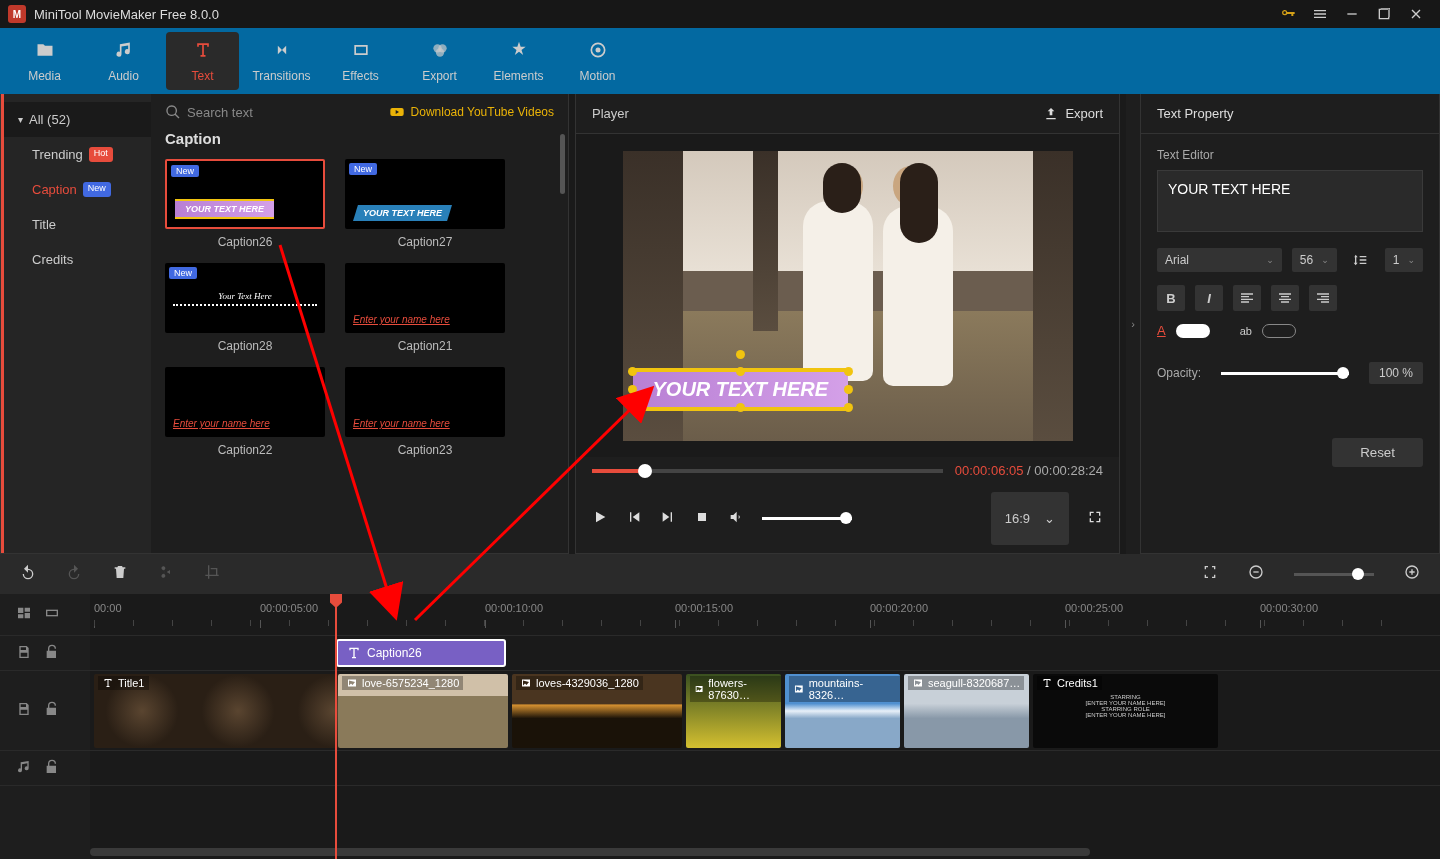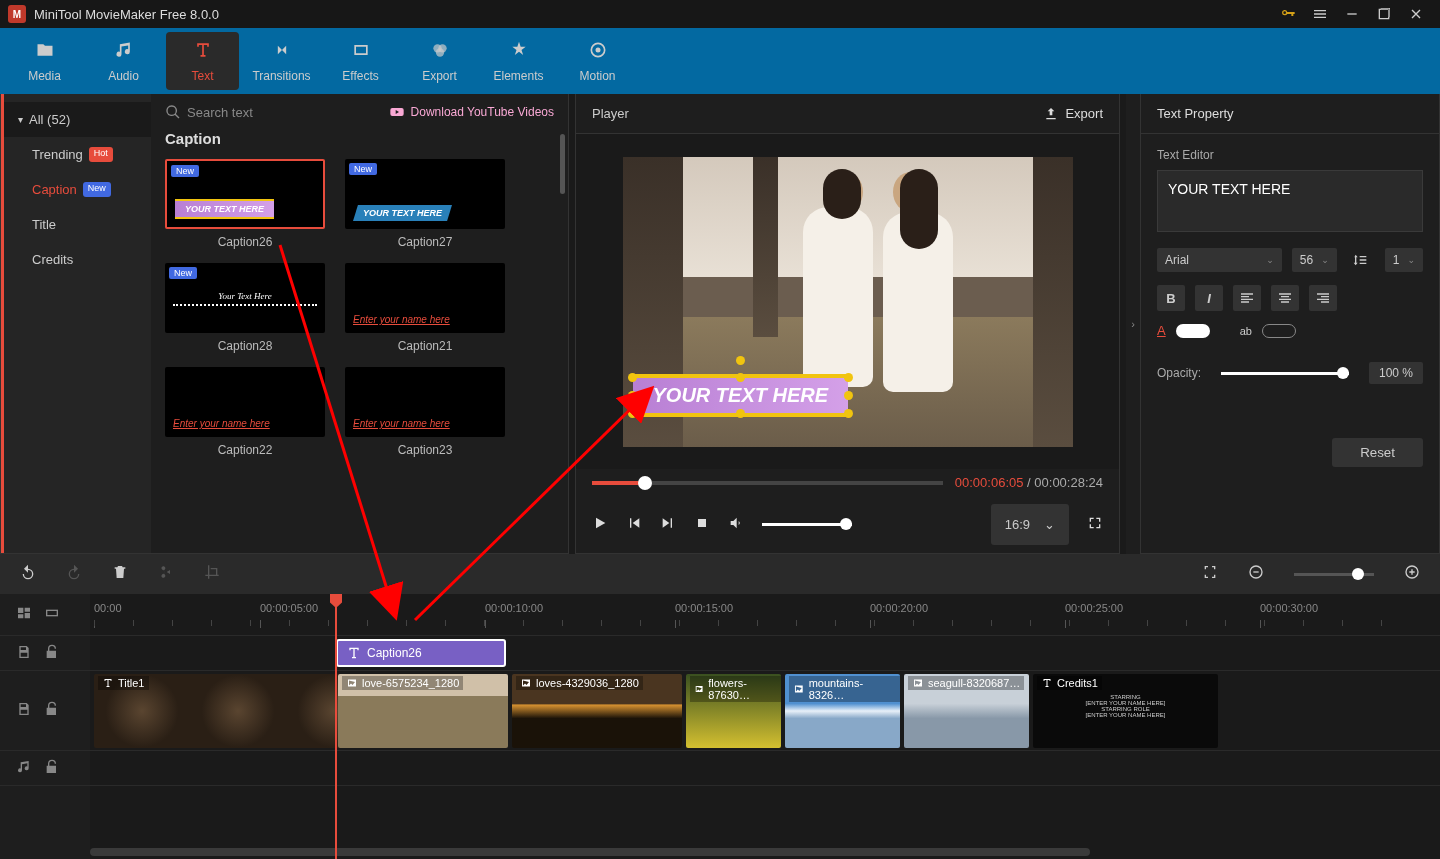--- a/index.html
+++ b/index.html
@@ -25,21 +25,21 @@
 .sidebar .cat { padding: 10px 28px; cursor: pointer; display: flex; gap: 6px; }
 .sidebar .cat.active { color: #e74c3c; }
 .sidebar .badge { font-size: 9px; padding: 1px 5px; border-radius: 3px; color: #fff; }
 .sidebar .badge.hot { background: #e74c3c; }
 .sidebar .badge.new { background: #4169e1; }
 
 .gallery { flex: 1; padding: 10px 14px; overflow: hidden; position: relative; }
 .gallery-head { display: flex; align-items: center; margin-bottom: 10px; }
 .gallery-head .search { color: #888; display: flex; align-items: center; gap: 6px; cursor: pointer; }
 .gallery-head .spacer { flex: 1; }
-.gallery-head .dl { color: #f9a8d4; font-size: 12px; cursor: pointer; display: flex; align-items: center; gap: 6px; }
+.gallery-head .dl { color: #eab308; font-size: 12px; cursor: pointer; display: flex; align-items: center; gap: 6px; }
 .gallery h3 { color: #ddd; font-size: 15px; font-weight: 600; margin-bottom: 12px; }
 .grid { display: grid; grid-template-columns: repeat(2, 160px); gap: 14px 20px; }
 .thumb { display: flex; flex-direction: column; align-items: center; cursor: pointer; }
 .thumb .img { width: 160px; height: 70px; background: #000; border-radius: 2px; position: relative; display: flex; align-items: flex-end; justify-content: flex-start; padding: 8px; }
 .thumb.selected .img { border: 2px solid #e74c3c; }
 .thumb .new-tag { position: absolute; top: 4px; left: 4px; background: #4169e1; color: #fff; font-size: 9px; padding: 1px 5px; border-radius: 2px; }
 .thumb .cap-preview { font-style: italic; font-size: 9px; color: #fff; }
 .thumb .cap1 { background: linear-gradient(90deg, #b87fd4, #d4a0e8); padding: 3px 10px; border-top: 2px solid #f1c40f; border-bottom: 2px solid #f1c40f; font-weight: bold; }
 .thumb .cap2 { background: #2980b9; padding: 3px 10px; clip-path: polygon(5% 0, 100% 0, 95% 100%, 0 100%); font-weight: bold; }
 .thumb .cap3 { text-align: center; width: 100%; font-family: cursive; }
@@ -79,21 +79,21 @@
 .video-scrub { flex: 1; height: 4px; background: #444; position: relative; margin-right: 12px; }
 .video-scrub .fill { position: absolute; left: 0; top: 0; bottom: 0; width: 15%; background: #e74c3c; }
 .video-scrub .knob { position: absolute; left: 15%; top: -5px; width: 14px; height: 14px; background: #fff; border-radius: 50%; margin-left: -7px; }
 .video-time .cur { color: #e74c3c; }
 .video-time .tot { color: #aaa; }
 .video-ctrl { display: flex; align-items: center; padding: 8px 16px; gap: 18px; }
 .video-ctrl .btn { color: #ddd; cursor: pointer; font-size: 16px; }
 .video-ctrl .vol-slider { width: 90px; height: 3px; background: #fff; position: relative; }
 .video-ctrl .vol-slider .knob { position: absolute; right: 0; top: -5px; width: 12px; height: 12px; background: #fff; border-radius: 50%; }
 .video-ctrl .spacer { flex: 1; }
-.video-ctrl .aspect { background: #333; padding: 13px 14px; border-radius: 3px; display: flex; align-items: center; gap: 14px; cursor: pointer; }
+.video-ctrl .aspect { background: #333; padding: 19px 14px; border-radius: 3px; display: flex; align-items: center; gap: 14px; cursor: pointer; }
 
 .props-toggle { width: 14px; background: #1e1e1e; display: flex; align-items: center; justify-content: center; cursor: pointer; color: #888; font-size: 11px; }
 
 .props-panel { width: 300px; background: #1e1e1e; border: 1px solid #333; border-top: none; padding: 0; }
 .props-head { height: 40px; display: flex; align-items: center; padding: 0 16px; border-bottom: 1px solid #333; color: #ddd; }
 .props-body { padding: 14px 16px; }
 .props-body .label { font-size: 12px; color: #aaa; margin-bottom: 8px; }
 .props-body textarea { width: 100%; height: 62px; background: #2a2a2a; border: 1px solid #3a3a3a; color: #fff; padding: 10px; resize: none; font-size: 14px; }
 .props-row { display: flex; gap: 10px; margin-top: 12px; align-items: center; }
 .props-row .sel { background: #333; padding: 5px 8px; display: flex; align-items: center; gap: 8px; cursor: pointer; border-radius: 2px; font-size: 12px; }

